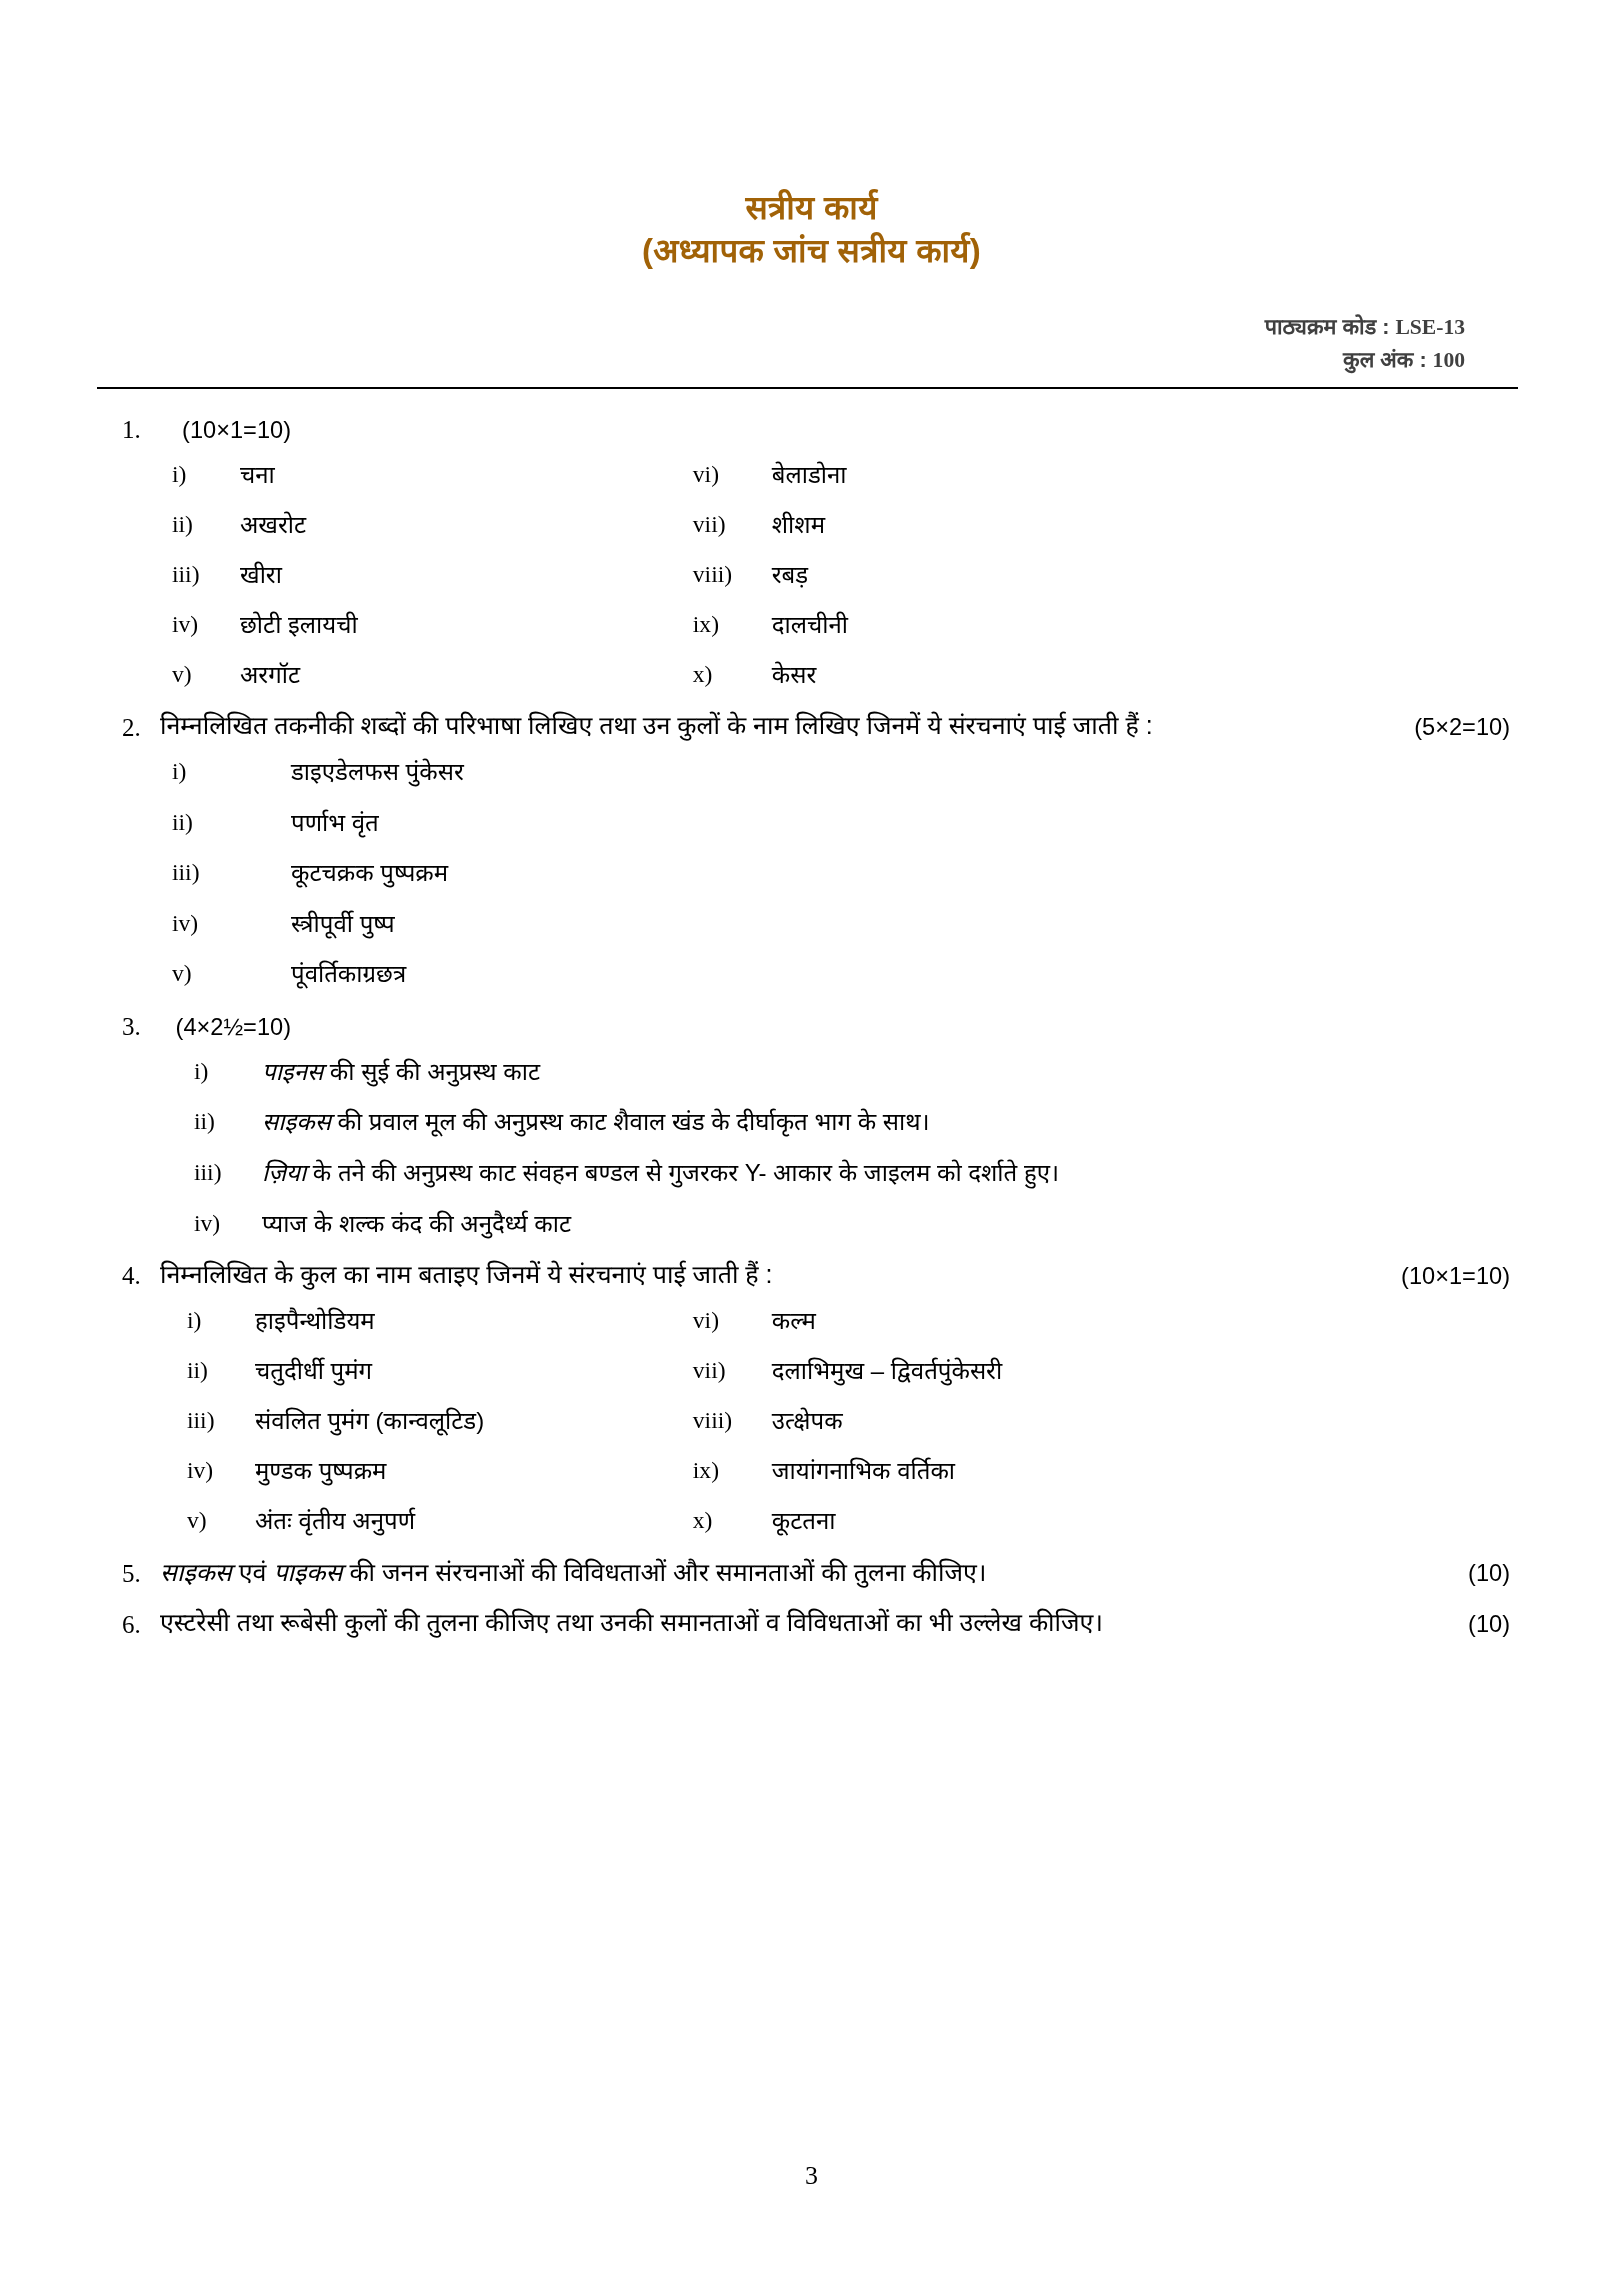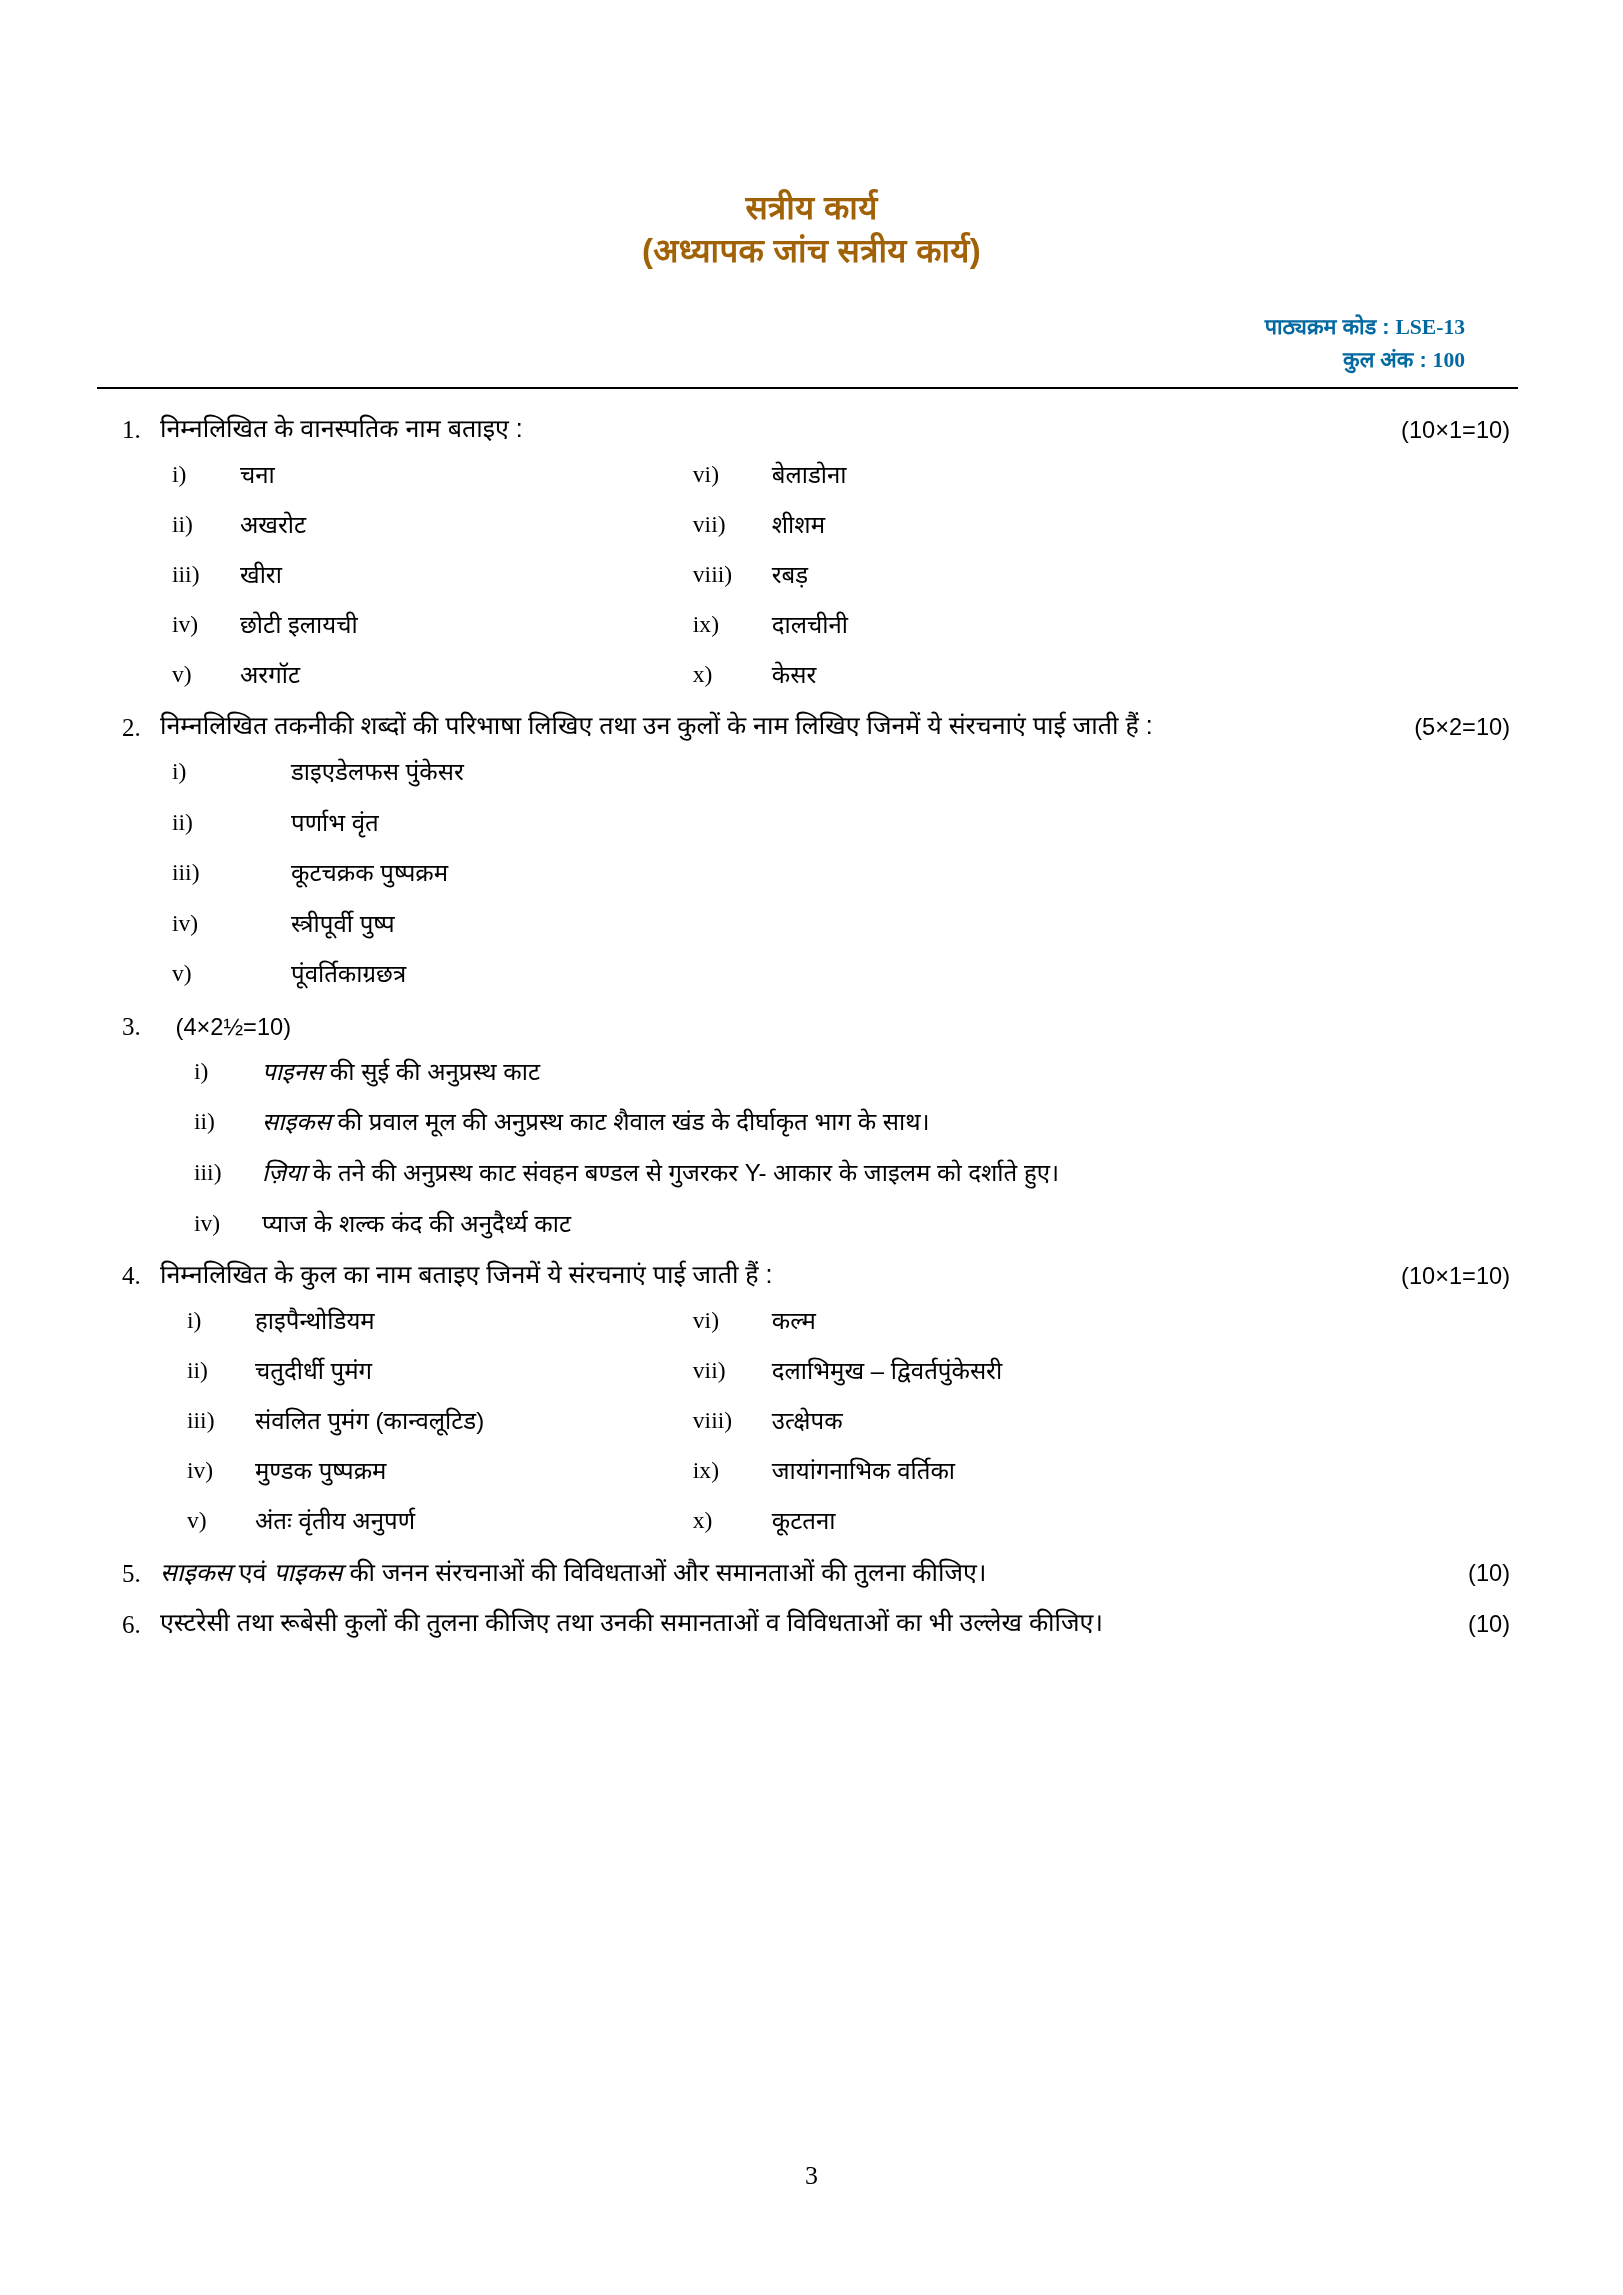--- a/index.html
+++ b/index.html
@@ -37,21 +37,21 @@
   
   .code-block {
     margin-top: 38px;
     padding-right: 158px;
     text-align: right;
   }
   .code-line {
     font-size: 21.6px;
     font-weight: 700;
     line-height: 1.52;
-    color: #0369a1;
+    color: #404040;
     white-space: nowrap;
   }
   .code-line .latin {
     font-family: "Liberation Serif", serif;
     font-weight: 700;
   }
 
   
   .rule {
     margin: 10.5px 105px 0 97px;
@@ -175,23 +175,20 @@
       <span>कुल अंक : </span><span class="latin">100</span>
     </div>
   </div>
 
   <hr class="rule">
 
   <div class="questions">
 
     <div class="q q1">
       <div class="q-num">1.</div>
-      <div class="q-body">
-        <div class="q-stem">निम्नलिखित के वानस्पतिक नाम बताइए :</div>
-      </div>
       <div class="q-marks">(10×1=10)</div>
     </div>
     <div class="sublist two-col">
       <div class="sub-row">
         <div class="sub-col left">
           <div class="sub-rn">i)</div>
           <div class="sub-txt">चना</div>
         </div>
         <div class="sub-col right">
           <div class="sub-rn wide">vi)</div>

